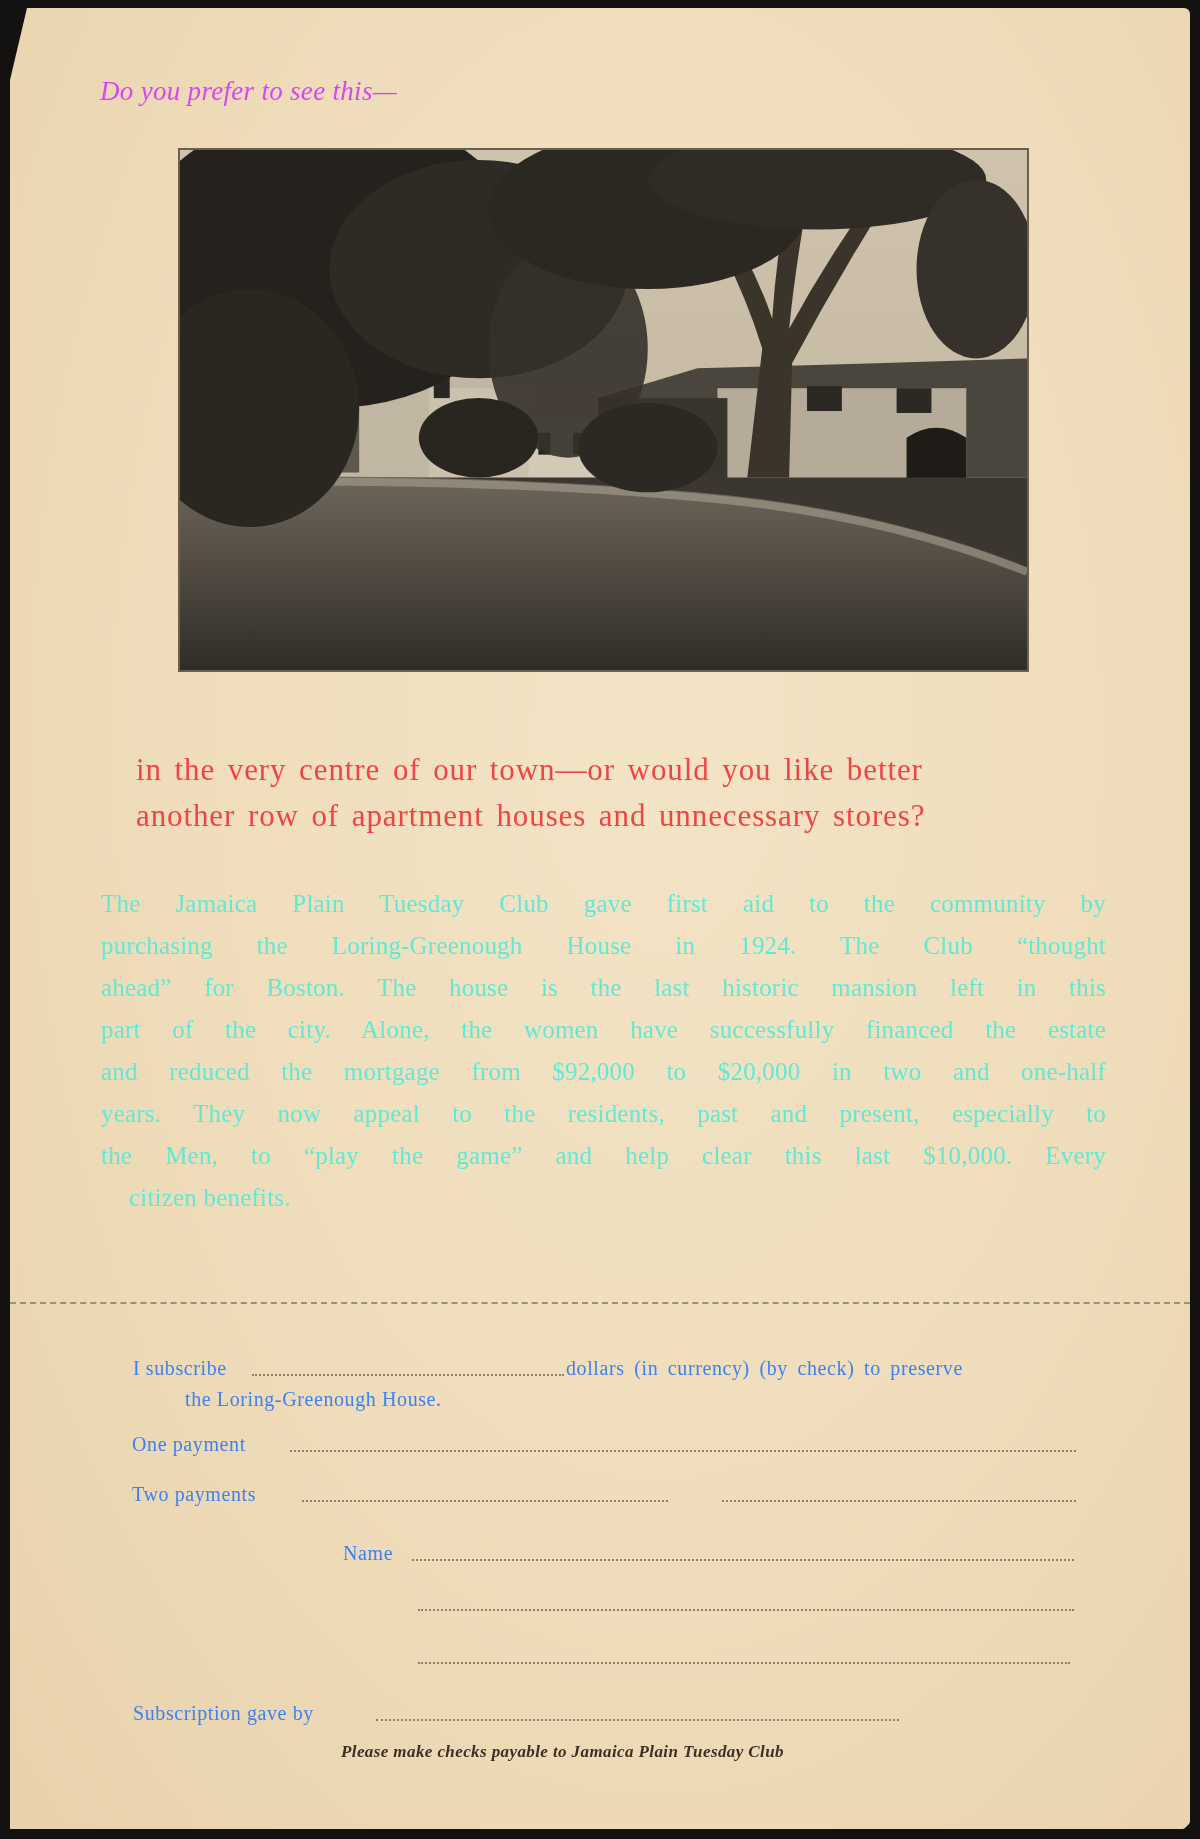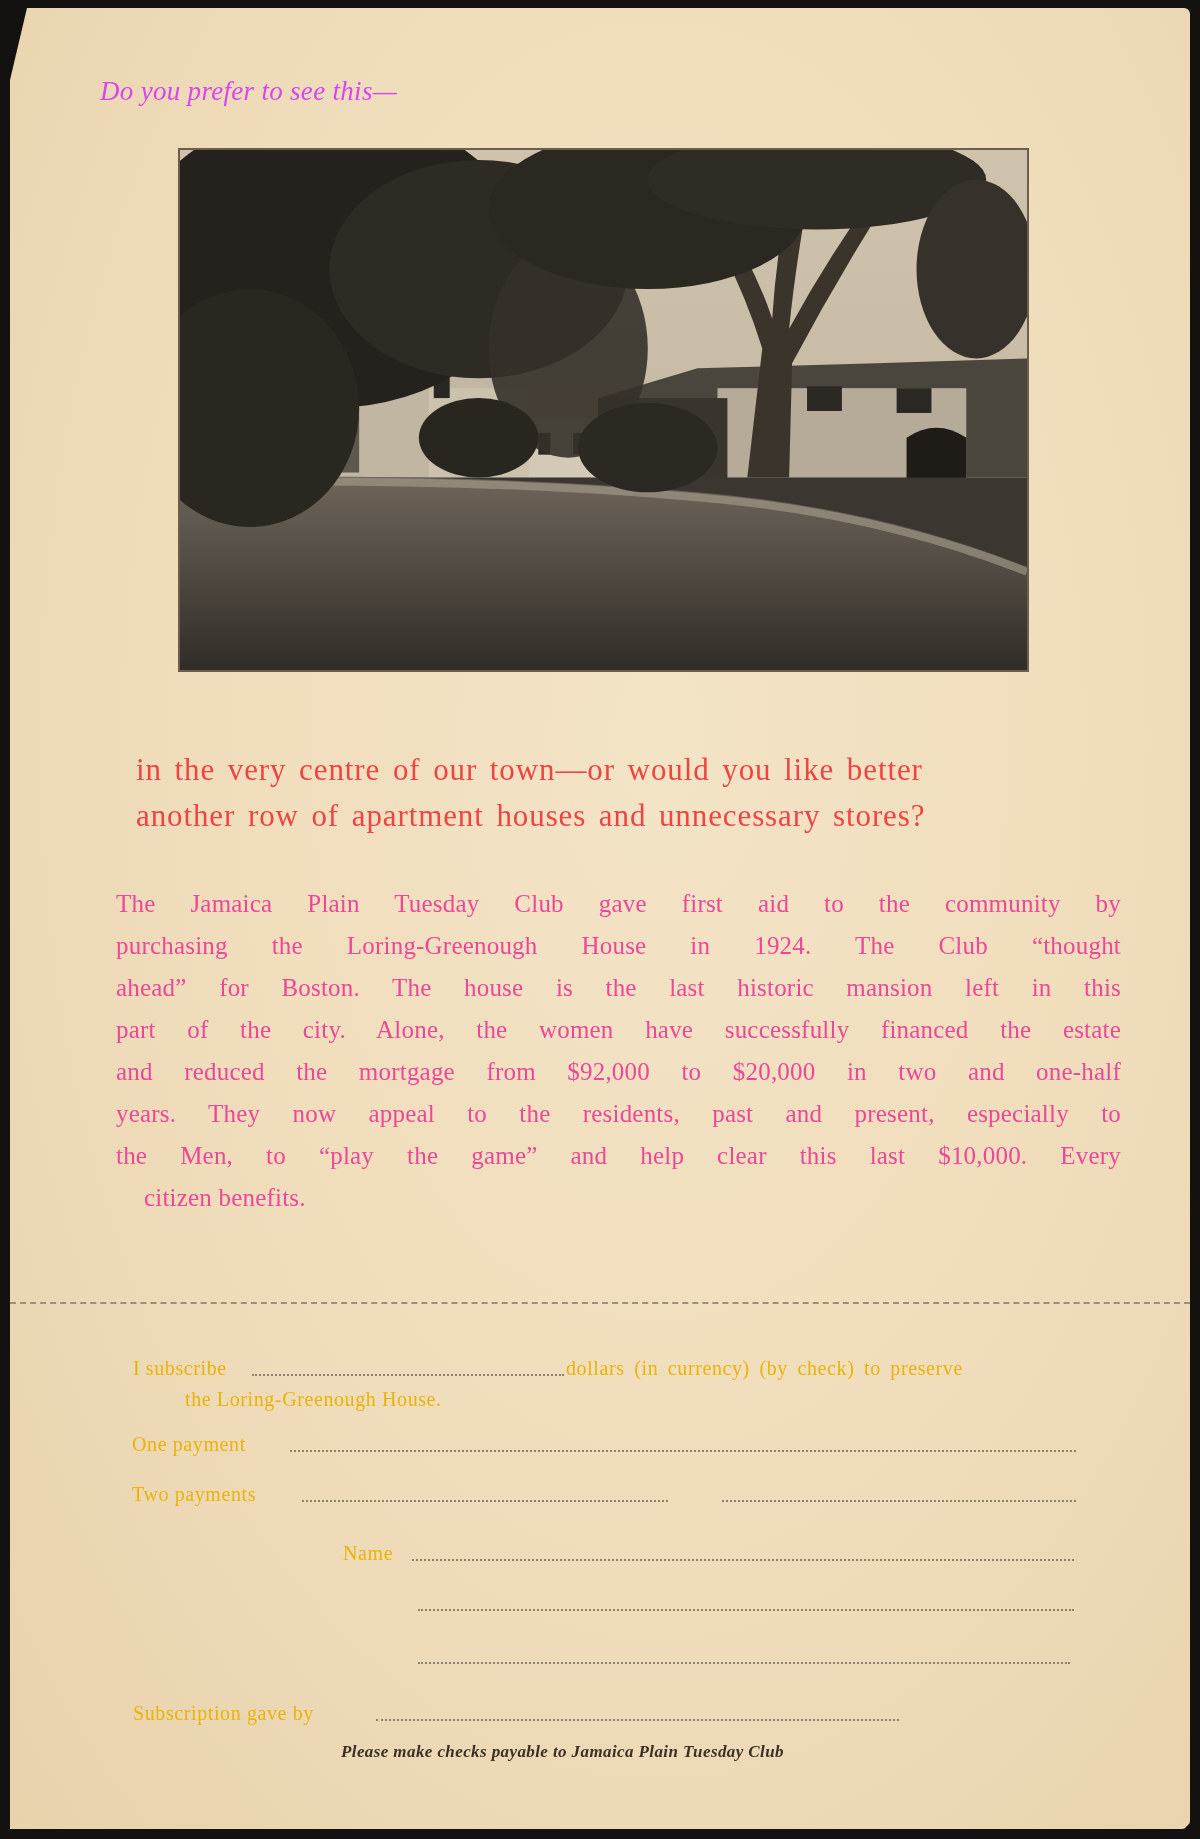--- a/index.html
+++ b/index.html
@@ -19,29 +19,29 @@
   }
   .photo {
     position:absolute; left:178px; top:148px; width:851px; height:524px;
     border:2px solid #6b5e4e; box-sizing:border-box; background:#3a352e; overflow:hidden;
   }
   .photo svg { display:block; width:100%; height:100%; }
   .headline {
     left:136px; font-size:31px; letter-spacing:0.9px; word-spacing:4px; color:#ef4444;
   }
   .para {
-    left:116px; width:1005px; font-size:25px; color:#ec4899; text-align:justify;
+    left:101px; width:1005px; font-size:25px; color:#5eead4; text-align:justify;
     text-align-last:justify; letter-spacing:0.2px;
   }
   .para.last { text-align-last:left;margin-left:28px; }
   .cutline {
     position:absolute; left:10px; right:10px; top:1302px; height:0;
     border-top:2px dashed #9c8f7c;
   }
-  .form { font-size:20px; letter-spacing:0.6px; color:#eab308; }
+  .form { font-size:20px; letter-spacing:0.6px; color:#3b82f6; }
   .lead {
     position:absolute; height:0; border-bottom:2px dotted #8c7f6c;
   }
   .note {
     left:341px; top:1742px; font-size:17px; font-style:italic; font-weight:bold; color:#3b3024; letter-spacing:0.4px;text-align:right;
   }
 </style>
 </head>
 <body>
 

